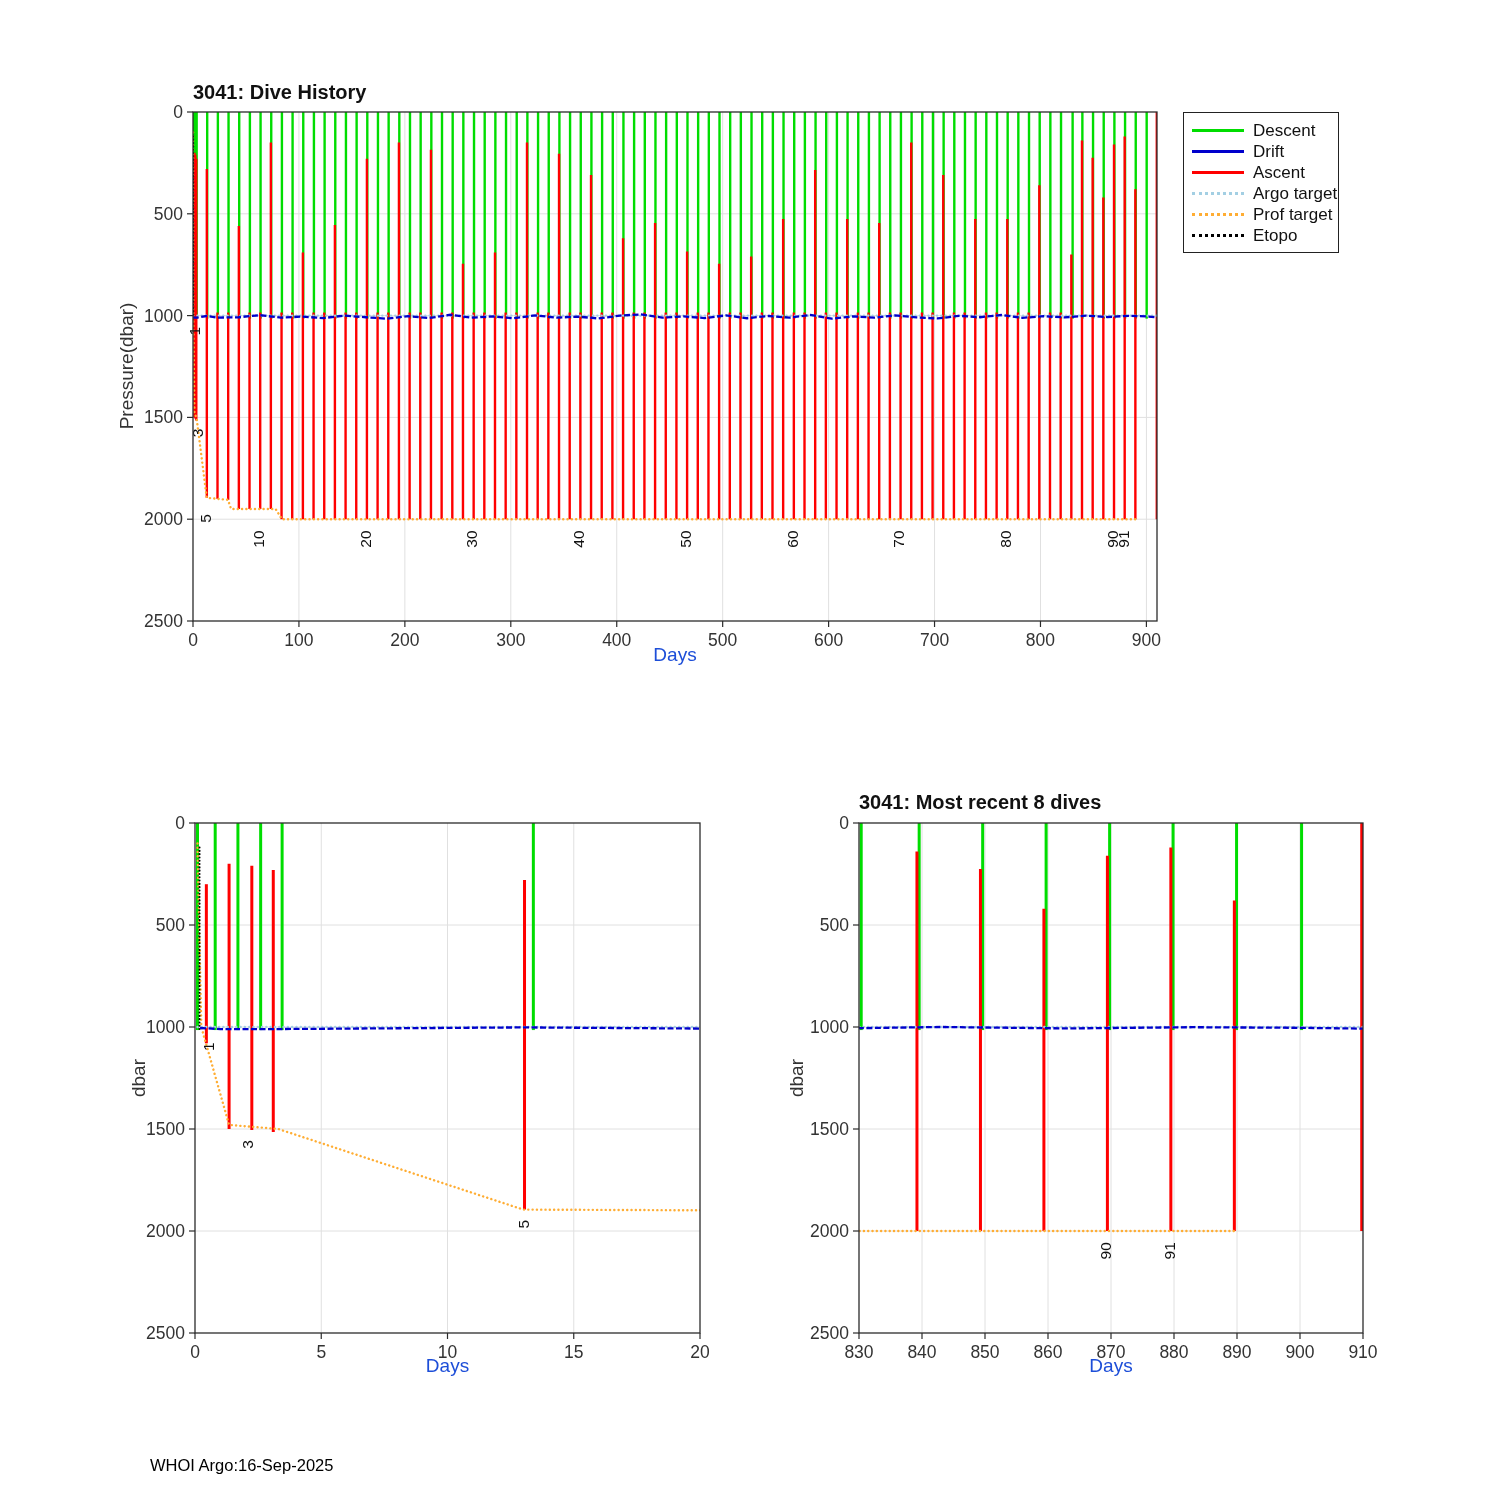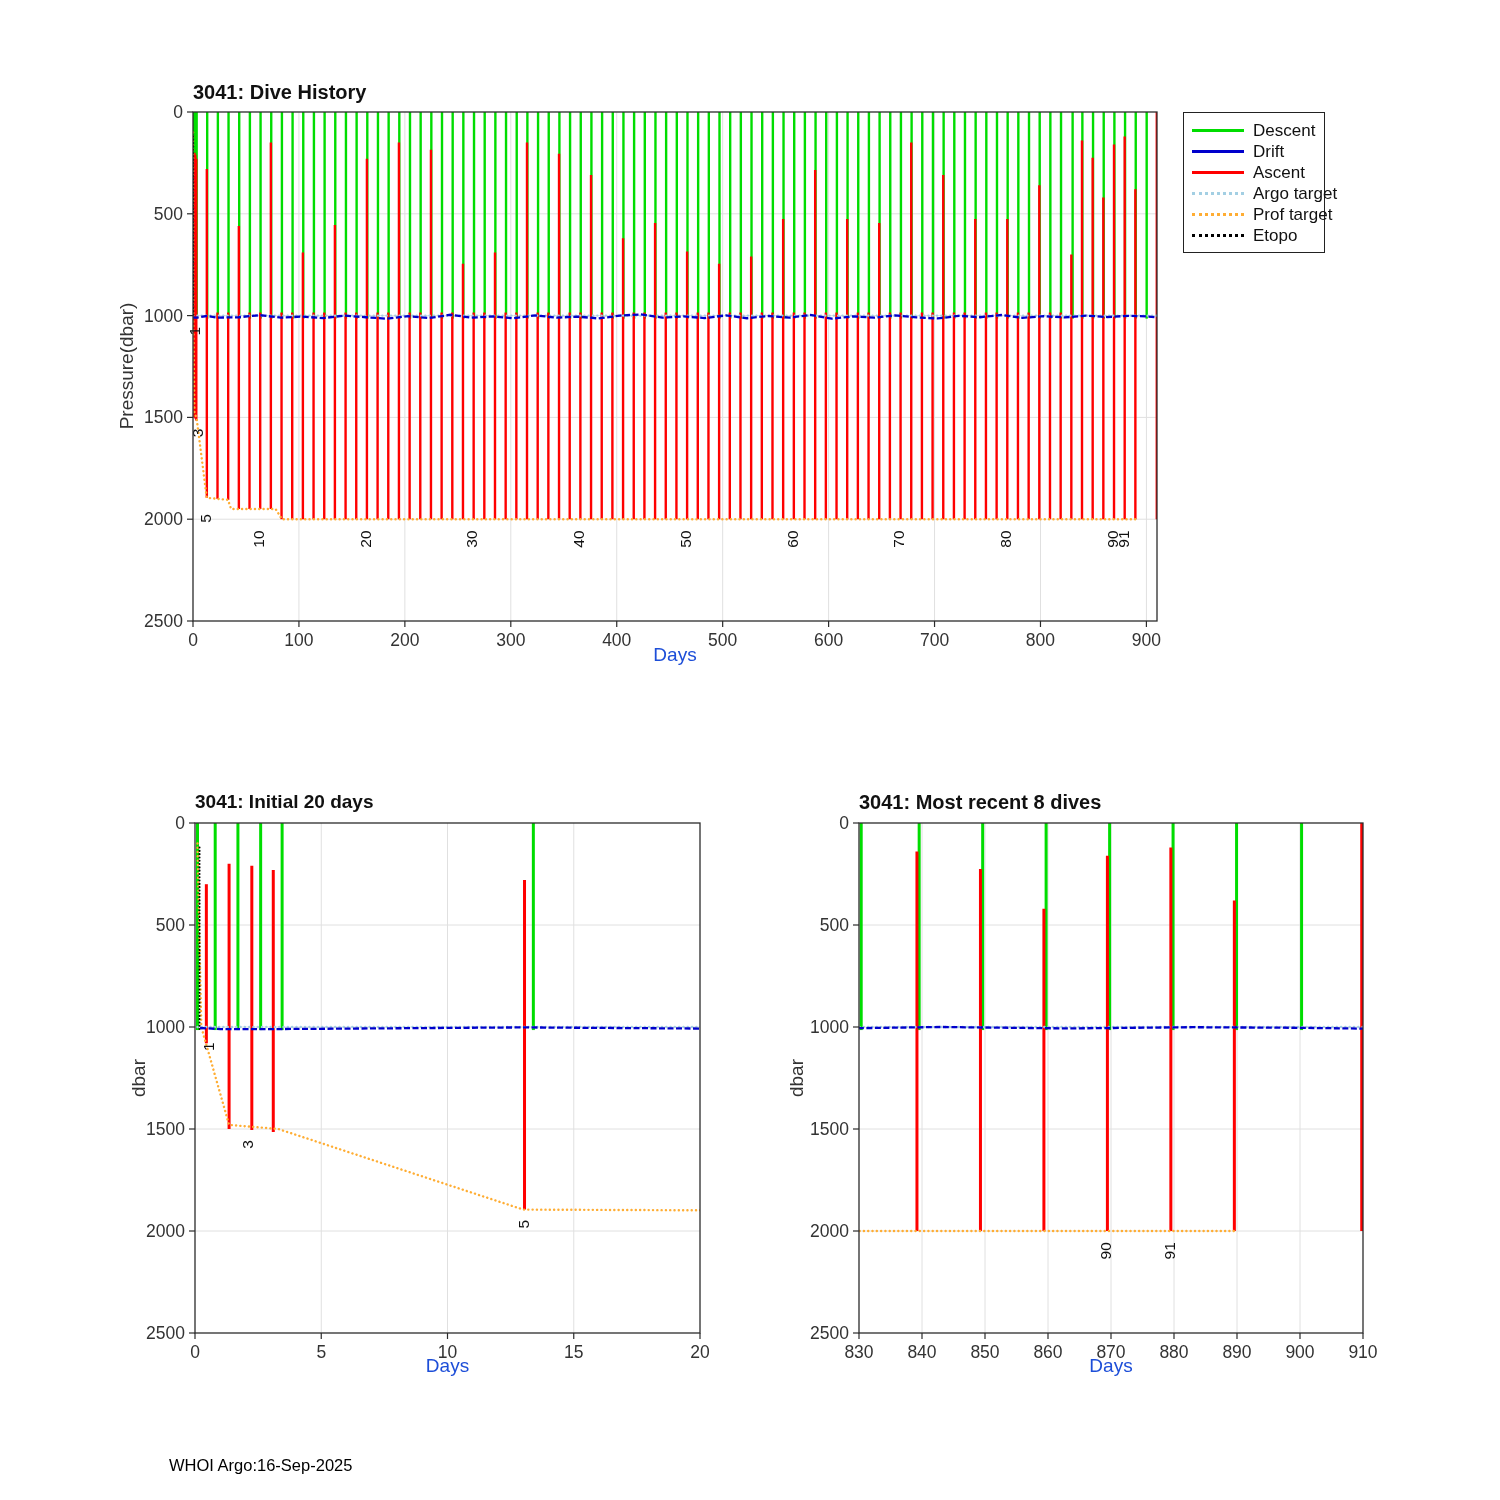--- a/index.html
+++ b/index.html
@@ -13,26 +13,26 @@
   .t-recent{left:859px;top:791px;width:504px;font-size:20px;}
   .xlabel{color:#1d4ed8;text-align:center;font-size:19px;}
   .x-main{left:193px;top:644px;width:964px;}
   .x-initial{left:195px;top:1355px;width:505px;}
   .x-recent{left:859px;top:1355px;width:504px;}
   .ylabel{color:#333;font-size:19px;white-space:nowrap;
           transform:translate(-50%,-50%) rotate(-90deg);}
   .y-main{left:127px;top:366px;}
   .y-initial{left:139px;top:1078px;}
   .y-recent{left:797px;top:1078px;}
-  #legend{left:1183px;top:112px;width:142px;background:#fff;border:1.4px solid #222;
+  #legend{left:1183px;top:112px;width:156px;background:#fff;border:1.4px solid #222;
           padding:7px 8px 6px 8px;box-sizing:border-box;}
   .legend-row{display:flex;align-items:center;gap:9px;height:21px;}
   .legend-sample{width:52px;height:0;flex:0 0 52px;}
   .legend-label{font-size:17px;color:#111;white-space:nowrap;}
-  #footer{left:150px;top:1456px;font-size:16.5px;color:#000;margin-left:19px;}
+  #footer{left:150px;top:1456px;font-size:16.5px;color:#000;}
 </style>
 </head>
 <body>
 
 <div id="page">
   <svg id="plot-svg" width="1500" height="1500">
       <line x1="298.9340659340659" y1="112" x2="298.9340659340659" y2="621" stroke="#e0e0e0" stroke-width="1"></line>
       <line x1="404.86813186813185" y1="112" x2="404.86813186813185" y2="621" stroke="#e0e0e0" stroke-width="1"></line>
       <line x1="510.8021978021978" y1="112" x2="510.8021978021978" y2="621" stroke="#e0e0e0" stroke-width="1"></line>
       <line x1="616.7362637362637" y1="112" x2="616.7362637362637" y2="621" stroke="#e0e0e0" stroke-width="1"></line>
@@ -752,21 +752,20 @@
       <text x="849" y="1033" text-anchor="end" font-size="17.5px" fill="#333">1000</text>
       <line x1="853" y1="1129" x2="859" y2="1129" stroke="#2b2b2b" stroke-width="1.2"></line>
       <text x="849" y="1135" text-anchor="end" font-size="17.5px" fill="#333">1500</text>
       <line x1="853" y1="1231" x2="859" y2="1231" stroke="#2b2b2b" stroke-width="1.2"></line>
       <text x="849" y="1237" text-anchor="end" font-size="17.5px" fill="#333">2000</text>
       <line x1="853" y1="1333" x2="859" y2="1333" stroke="#2b2b2b" stroke-width="1.2"></line>
       <text x="849" y="1339" text-anchor="end" font-size="17.5px" fill="#333">2500</text>
     </svg>
 
   <div class="abs chart-title t-main">3041: Dive History</div>
-  <div class="abs chart-title t-initial">3041: Initial 20 days</div>
   <div class="abs chart-title t-recent">3041: Most recent 8 dives</div>
 
   <div class="abs xlabel x-main">Days</div>
   <div class="abs xlabel x-initial">Days</div>
   <div class="abs xlabel x-recent">Days</div>
 
   <div class="abs ylabel y-main">Pressure(dbar)</div>
   <div class="abs ylabel y-initial">dbar</div>
   <div class="abs ylabel y-recent">dbar</div>
 

